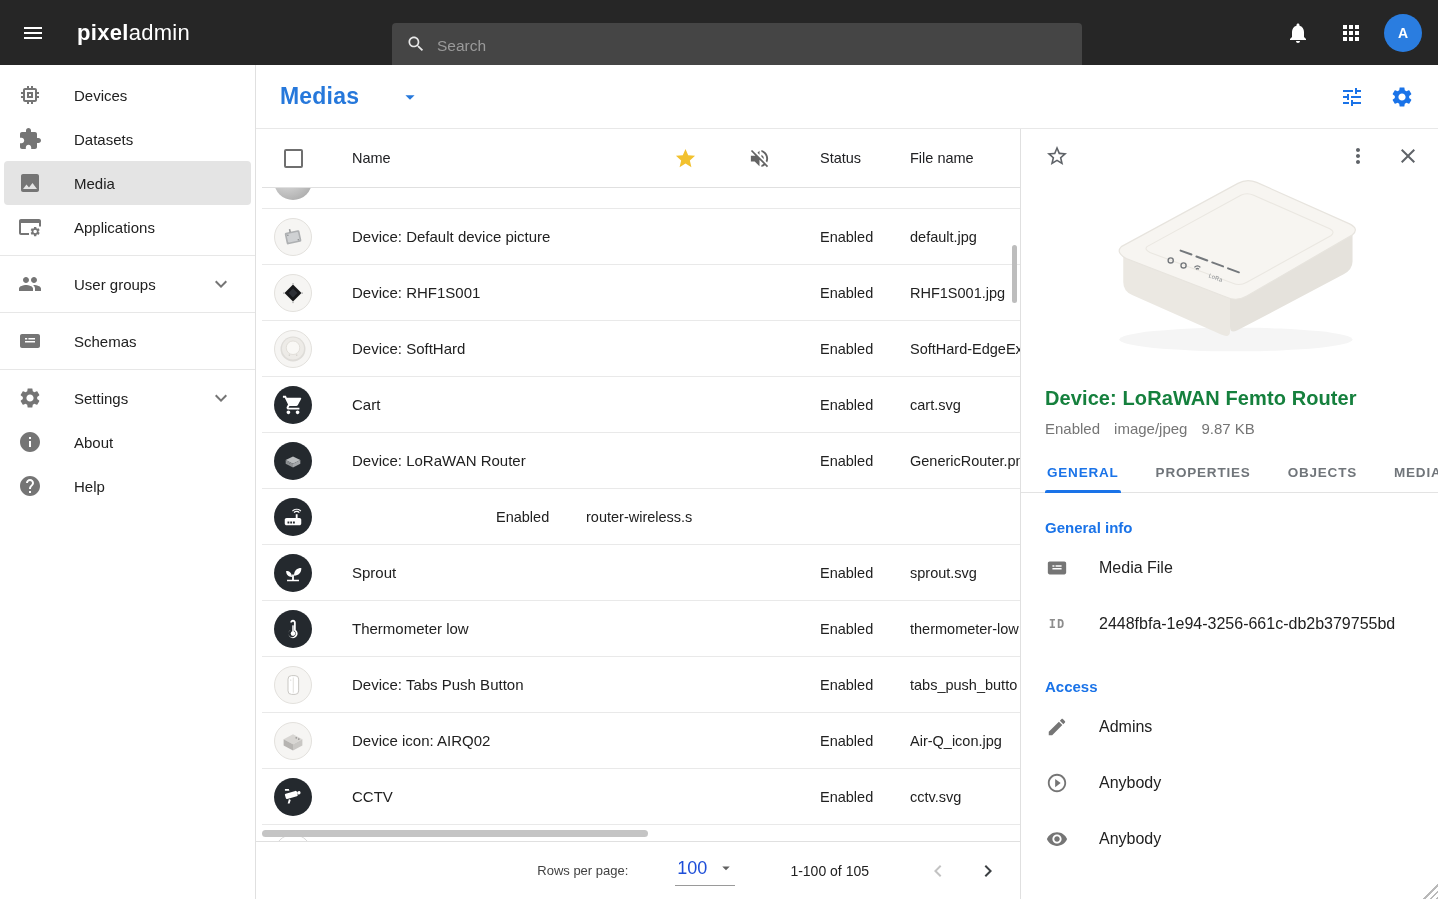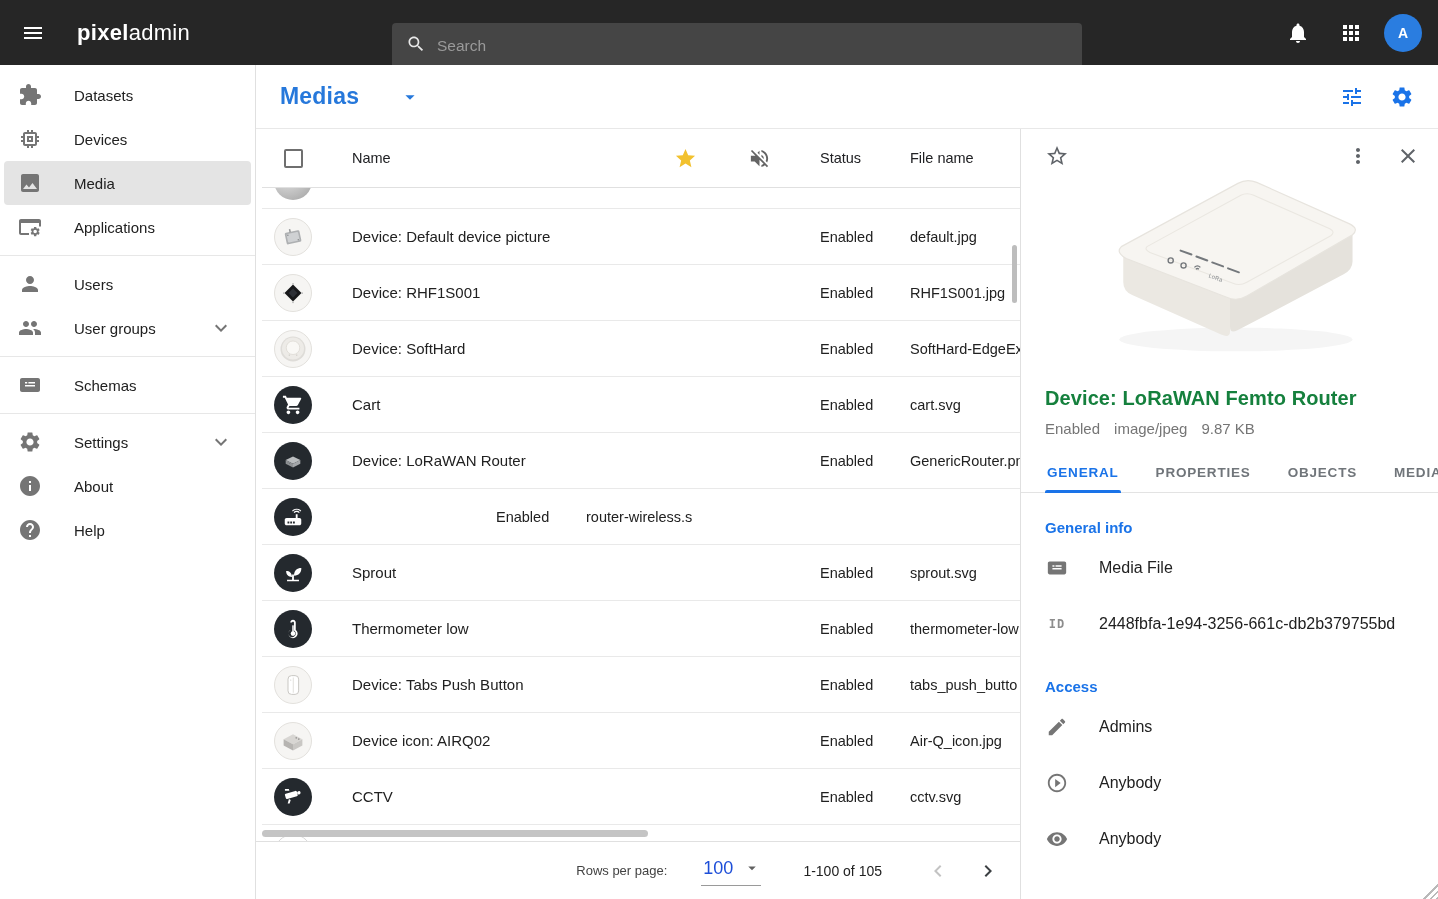--- a/index.html
+++ b/index.html
@@ -75,21 +75,21 @@
   .thumb.dark { background:var(--thumb-dark,#24292e); color:#fff; }
   .thumb.light { background:#f6f5f3; border:1px solid #e3e1dd; }
   .thumb.light svg { width:30px; height:30px; }
   .thumb.photo-sphere { background:radial-gradient(circle at 35% 28%, #ececec, #9f9f9f); }
   .thumb.photo-ring { background:#fff; border:1px solid #d8d8d8; }
   
   .vscroll { position:absolute; right:3px; top:116px; width:5px; height:58px; background:#bdbdbd; border-radius:3px; cursor:pointer; z-index:6; }
   .hscroll { position:absolute; left:6px; top:701px; width:386px; height:7px; background:#c4c4c4; border-radius:4px; cursor:pointer; z-index:6; }
   
   .pagination { height:58px; border-top:1px solid #e0e0e0; background:#fff; display:flex; align-items:center;
-    justify-content:flex-end; padding-right:20px; position:relative; z-index:5; }
+    justify-content:flex-end; padding-right:20px; position:relative; z-index:5;gap:13px; }
   .pg-label { font-size:13px; color:#424242; }
   .pg-select { display:flex; align-items:center; margin-left:34px; border-bottom:1px solid #9a9a9a;
     padding:2px 0 6px 2px; cursor:pointer; min-width:50px; }
   .pg-select .pg-val { font-size:18px; color:#1d4ed8; }
   .pg-select .pg-caret { width:18px; height:18px; color:#616161; margin-left:10px; }
   .pg-select .pg-caret svg { width:18px; height:18px; }
   .pg-range { font-size:14px; color:#212121; margin-left:42px; }
   .pg-nav { display:flex; align-items:center; margin-left:44px; gap:26px; }
   .pg-chev { width:24px; height:24px; cursor:pointer; }
   .pg-chev svg { width:24px; height:24px; }
@@ -156,30 +156,30 @@
           </svg>
         </span>
       <div class="avatar">A</div>
     </div>
   </header>
 
   <aside id="sidebar">
       <div class="side-sec">
     <div class="side-item">
       <span class="s-ico"><svg viewBox="0 0 24 24" fill="currentColor">
+              <path d="M15 9H9v6h6V9zm-2 4h-2v-2h2v2zm8-2V9h-2V7c0-1.1-.9-2-2-2h-2V3h-2v2h-2V3H9v2H7c-1.1 0-2 .9-2 2v2H3v2h2v2H3v2h2v2c0 1.1.9 2 2 2h2v2h2v-2h2v2h2v-2h2c1.1 0 2-.9 2-2v-2h2v-2h-2v-2h2zm-4 6H7V7h10v10z"></path>
+            </svg></span>
+      <span class="s-label">Devices</span>
+
+    </div>
+    <div class="side-item">
+      <span class="s-ico"><svg viewBox="0 0 24 24" fill="currentColor">
               <path d="M20.5 11H19V7c0-1.1-.9-2-2-2h-4V3.5C13 2.12 11.88 1 10.5 1S8 2.12 8 3.5V5H4c-1.1 0-1.99.9-1.99 2v3.8H3.5c1.49 0 2.7 1.21 2.7 2.7s-1.21 2.7-2.7 2.7H2V20c0 1.1.9 2 2 2h3.8v-1.5c0-1.49 1.21-2.7 2.7-2.7 1.49 0 2.7 1.21 2.7 2.7V22H17c1.1 0 2-.9 2-2v-4h1.5c1.38 0 2.5-1.12 2.5-2.5S21.88 11 20.5 11z"></path>
             </svg></span>
       <span class="s-label">Datasets</span>
-
-    </div>
-    <div class="side-item">
-      <span class="s-ico"><svg viewBox="0 0 24 24" fill="currentColor">
-              <path d="M15 9H9v6h6V9zm-2 4h-2v-2h2v2zm8-2V9h-2V7c0-1.1-.9-2-2-2h-2V3h-2v2h-2V3H9v2H7c-1.1 0-2 .9-2 2v2H3v2h2v2H3v2h2v2c0 1.1.9 2 2 2h2v2h2v-2h2v2h2v-2h2c1.1 0 2-.9 2-2v-2h2v-2h-2v-2h2zm-4 6H7V7h10v10z"></path>
-            </svg></span>
-      <span class="s-label">Devices</span>
 
     </div>
     <div class="side-item active">
       <span class="s-ico"><svg viewBox="0 0 24 24" fill="currentColor">
               <path d="M21 19V5c0-1.1-.9-2-2-2H5c-1.1 0-2 .9-2 2v14c0 1.1.9 2 2 2h14c1.1 0 2-.9 2-2zM8.5 13.5l2.5 3.01L14.5 12l4.5 6H5l3.5-4.5z"></path>
             </svg></span>
       <span class="s-label">Media</span>
 
     </div>
     <div class="side-item">
@@ -187,27 +187,20 @@
               <path d="M21 4H3c-1.1 0-2 .9-2 2v12c0 1.1.9 2 2 2h8v-2H3V8h18v3.5h2V6c0-1.1-.9-2-2-2z"></path>
               <g transform="translate(11.4 10.8) scale(0.48)">
                 <path d="M19.14 12.94c.04-.3.06-.61.06-.94 0-.32-.02-.64-.07-.94l2.03-1.58c.18-.14.23-.41.12-.61l-1.92-3.32c-.12-.22-.37-.29-.59-.22l-2.39.96c-.5-.38-1.03-.7-1.62-.94l-.36-2.54c-.04-.24-.24-.41-.48-.41h-3.84c-.24 0-.43.17-.47.41l-.36 2.54c-.59.24-1.13.57-1.62.94l-2.39-.96c-.22-.08-.47 0-.59.22L2.74 8.87c-.12.21-.08.47.12.61l2.03 1.58c-.05.3-.09.63-.09.94s.02.64.07.94l-2.03 1.58c-.18.14-.23.41-.12.61l1.92 3.32c.12.22.37.29.59.22l2.39-.96c.5.38 1.03.7 1.62.94l.36 2.54c.05.24.24.41.48.41h3.84c.24 0 .44-.17.47-.41l.36-2.54c.59-.24 1.13-.56 1.62-.94l2.39.96c.22.08.47 0 .59-.22l1.92-3.32c.12-.22.07-.47-.12-.61l-2.01-1.58zM12 15.6c-1.98 0-3.6-1.62-3.6-3.6s1.62-3.6 3.6-3.6 3.6 1.62 3.6 3.6-1.62 3.6-3.6 3.6z"></path>
               </g>
             </svg></span>
       <span class="s-label">Applications</span>
 
     </div>
       </div>
       <div class="side-sec">
-    <div class="side-item">
-      <span class="s-ico"><svg viewBox="0 0 24 24" fill="currentColor">
-              <path d="M12 12c2.21 0 4-1.79 4-4s-1.79-4-4-4-4 1.79-4 4 1.79 4 4 4zm0 2c-2.67 0-8 1.34-8 4v2h16v-2c0-2.66-5.33-4-8-4z"></path>
-            </svg></span>
-      <span class="s-label">Users</span>
-
-    </div>
     <div class="side-item">
       <span class="s-ico"><svg viewBox="0 0 24 24" fill="currentColor">
               <path d="M16 11c1.66 0 2.99-1.34 2.99-3S17.66 5 16 5c-1.66 0-3 1.34-3 3s1.34 3 3 3zm-8 0c1.66 0 2.99-1.34 2.99-3S9.66 5 8 5C6.34 5 5 6.34 5 8s1.34 3 3 3zm0 2c-2.33 0-7 1.17-7 3.5V19h14v-2.5c0-2.33-4.67-3.5-7-3.5zm8 0c-.29 0-.62.02-.97.05 1.16.84 1.97 1.97 1.97 3.45V19h6v-2.5c0-2.33-4.67-3.5-7-3.5z"></path>
             </svg></span>
       <span class="s-label">User groups</span>
       <span class="s-chev"><svg viewBox="0 0 24 24" fill="currentColor">
               <path d="M7.41 8.59L12 13.17l4.59-4.58L18 10l-6 6-6-6 1.41-1.41z"></path>
             </svg></span>
     </div>
       </div>

